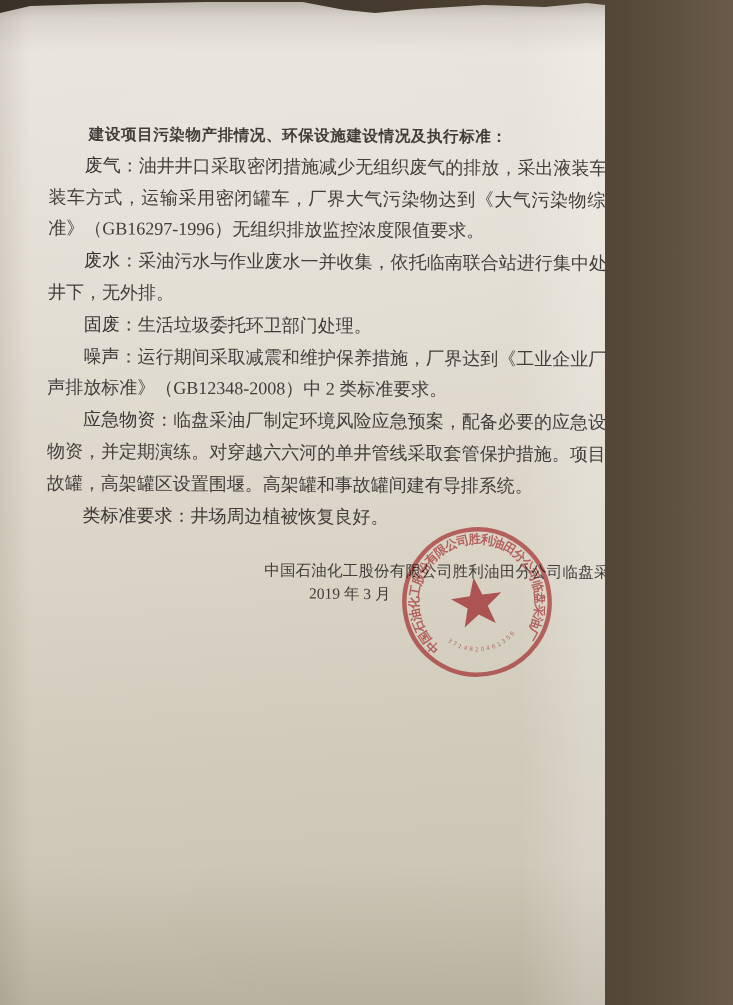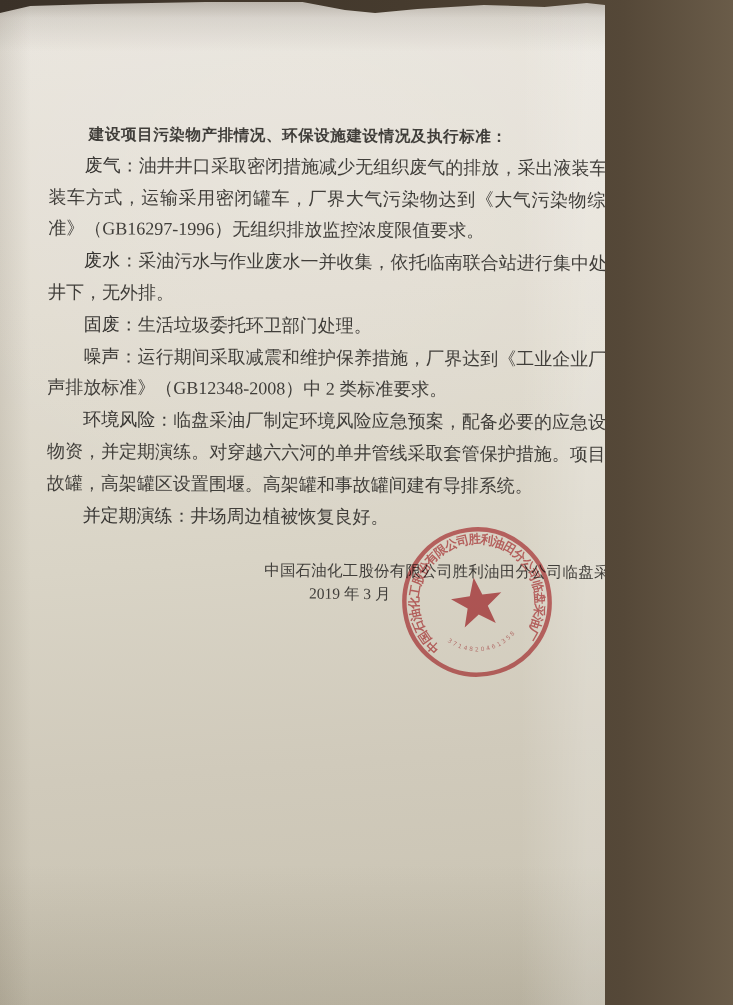--- a/index.html
+++ b/index.html
@@ -55,23 +55,23 @@
       <h1 class="heading">建设项目污染物产排情况、环保设施建设情况及执行标准：</h1>
 
       <p class="para"><b>废气：</b><span>油井井口采取密闭措施减少无组织废气的排放，采出液装车采取液下装车方式，运输采用密闭罐车，厂界大气污染物达到《大气污染物综合排放标准》（GB16297-1996）无组织排放监控浓度限值要求。</span></p>
 
       <p class="para"><b>废水：</b><span>采油污水与作业废水一并收集，依托临南联合站进行集中处置，回注井下，无外排。</span></p>
 
       <p class="para"><b>固废：</b><span>生活垃圾委托环卫部门处理。</span></p>
 
       <p class="para"><b>噪声：</b><span>运行期间采取减震和维护保养措施，厂界达到《工业企业厂界环境噪声排放标准》（GB12348-2008）中 2 类标准要求。</span></p>
 
-      <p class="para"><b>环境风险：</b><span>临盘采油厂制定环境风险应急预案，配备必要的应急设备、应急物资，并定期演练。对穿越六六河的单井管线采取套管保护措施。项目建设有事故罐，高架罐区设置围堰。高架罐和事故罐间建有导排系统。</span></p>
+      <p class="para"><b>应急物资：</b><span>临盘采油厂制定环境风险应急预案，配备必要的应急设备、应急物资，并定期演练。对穿越六六河的单井管线采取套管保护措施。项目建设有事故罐，高架罐区设置围堰。高架罐和事故罐间建有导排系统。</span></p>
 
-      <p class="para"><b>并定期演练：</b><span>井场周边植被恢复良好。</span></p>
+      <p class="para"><b>类标准要求：</b><span>井场周边植被恢复良好。</span></p>
 
       <div class="signature">
         <div class="sig-company">中国石油化工股份有限公司胜利油田分公司临盘采油厂</div>
         <div class="sig-date">2019 年 3 月</div>
       </div>
     </div>
 
     <svg class="stamp" viewBox="0 0 164 160" xmlns="http://www.w3.org/2000/svg">
       <defs>
         <path id="ringTextPath" d="M 39.9 122.1 A 59.5 59.5 0 1 1 124.1 122.1"></path>

